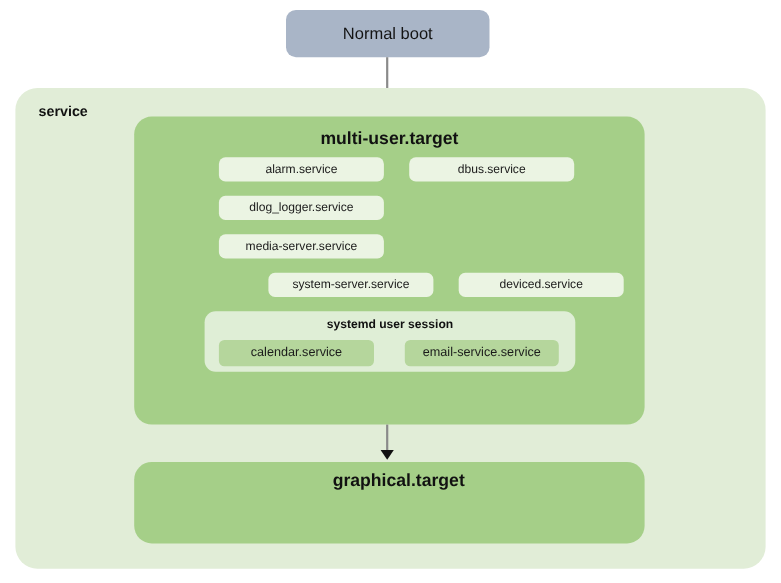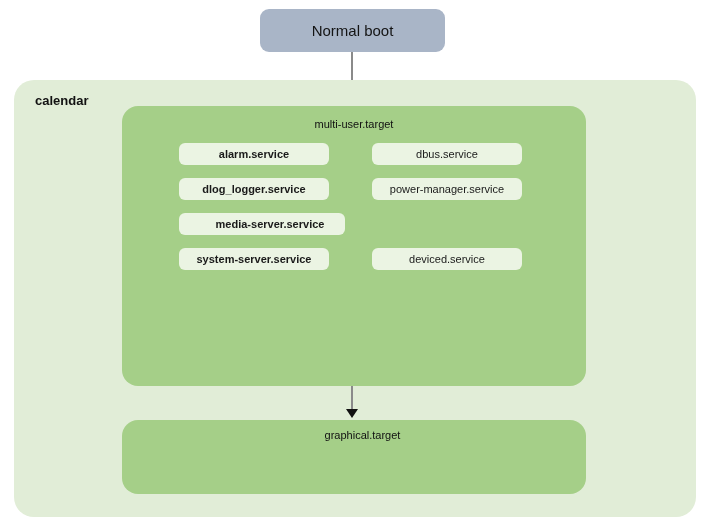--- a/index.html
+++ b/index.html
@@ -63,41 +63,41 @@
     position: absolute;
     background: #a5cf88;
     border-radius: 16px;
   }
   .target-box.multi-user { left: 108px; top: 26px; width: 464px; height: 280px; }
   .target-box.graphical  { left: 108px; top: 340px; width: 464px; height: 74px; }
   .target-title {
     position: absolute;
     left: 0; right: 0;
     text-align: center;
-    font-size: 11px;
-    font-weight: normal;
+    font-size: 16px;
+    font-weight: bold;
   }
   .target-box.multi-user .target-title { top: 12px; }
   .target-box.graphical  .target-title { top: 9px; padding-left: 17px; }
   
   .service-box {
     position: absolute;
     background: #ebf4e3;
     border-radius: 6px;
     display: flex; align-items: center; justify-content: center;
     font-size: 11px;
     color: #1a1a1a;
     height: 22px;
   }
-  .col-left  { left: 57px;  width: 150px; font-weight: bold; }
+  .col-left  { left: 77px;  width: 150px; }
   .col-right { left: 250px; width: 150px; }
   .row-0 { top: 37px; }
   .row-1 { top: 72px; }
-  .row-2 { top: 107px; padding-left: 16px; }
-  .row-3 { top: 142px; }
+  .row-2 { top: 107px; }
+  .row-3 { top: 142px; margin-left: 45px; }
   
   .user-session {
     position: absolute;
     left: 64px; top: 177px;
     width: 337px; height: 55px;
     background: #dfeed6;
     border-radius: 10px;
   }
   .user-session-title {
     position: absolute;
@@ -134,33 +134,37 @@
 <body>
 
 <div class="stage">
 
   <div class="normal-boot">Normal boot</div>
 
   <div class="arrow-line a1"></div>
   <div class="arrow-head a1"></div>
 
   <div class="systemd-container">
-    <div class="systemd-label">calendar</div>
+    <div class="systemd-label">service</div>
 
     <div class="target-box multi-user">
       <div class="target-title">multi-user.target</div>
 
       <div class="service-box col-left row-0">alarm.service</div>
       <div class="service-box col-left row-1">dlog_logger.service</div>
       <div class="service-box col-right row-0">dbus.service</div>
-      <div class="service-box col-right row-1">power-manager.service</div>
       <div class="service-box col-left row-2">media-server.service</div>
       <div class="service-box col-left row-3">system-server.service</div>
       <div class="service-box col-right row-3">deviced.service</div>
 
+      <div class="user-session">
+        <div class="user-session-title">systemd user session</div>
+        <div class="session-service s0">calendar.service</div>
+        <div class="session-service s1">email-service.service</div>
+      </div>
     </div>
 
     <div class="target-box graphical">
       <div class="target-title">graphical.target</div>
     </div>
   </div>
 
   <div class="arrow-line a2"></div>
   <div class="arrow-head a2"></div>
 

